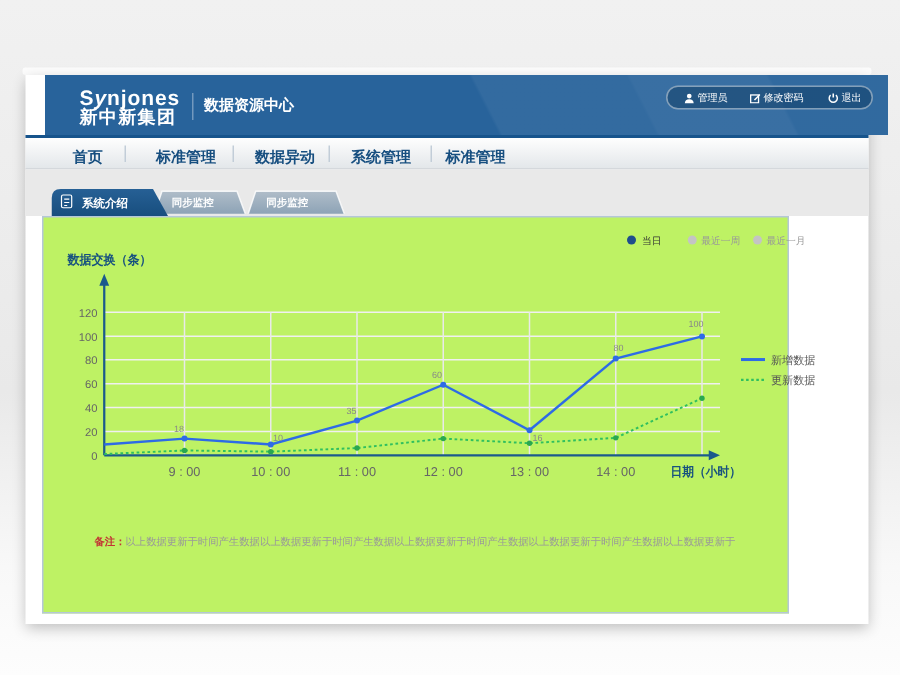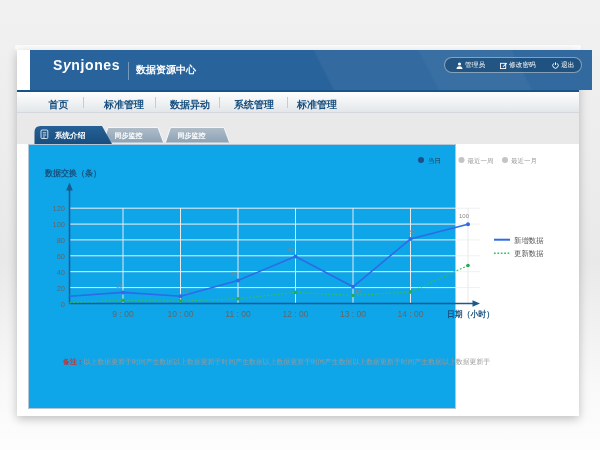--- a/index.html
+++ b/index.html
@@ -23,29 +23,30 @@
 
 .navline{position:absolute;left:0;top:40px;width:561.7px;height:2px;background:#17548c;}
 .nav{position:absolute;left:0;top:42px;width:561.7px;height:21px;
   background:linear-gradient(180deg,#fefefe,#e3e7ea);border-bottom:1px solid #d4d8dc;box-sizing:border-box;}
 .ni{position:absolute;top:6px;font-size:10px;font-weight:bold;color:#174f80;white-space:nowrap;}
 .nd{position:absolute;top:5px;width:1px;height:11px;background:#c2cdd8;}
 
 .band{position:absolute;left:0;top:63px;width:561.7px;height:31px;background:#e9e9e9;}
 .tabsvg{position:absolute;left:0;top:72px;z-index:3;}
 
-.panel{position:absolute;left:11px;top:94px;width:428px;height:265px;border:1px solid #b5c7d7;background:#0ea5e9;box-sizing:border-box;}
+.panel{position:absolute;left:11px;top:94px;width:498px;height:265px;border:1px solid #b5c7d7;background:#bef264;box-sizing:border-box;}
 </style>
 </head>
 <body>
 <div style="position:absolute;left:15px;top:45px;width:566px;height:5px;background:rgba(255,255,255,.8);border-radius:2px"></div>
 <div class="app">
   <div class="hdr">
     <div class="sheen"></div>
     <div class="logo1">S<span style="font-style:italic">y</span>njones</div>
+    <div class="logo2">新中新集团</div>
     <div class="hdiv"></div>
     <div class="htitle">数据资源中心</div>
     <div class="userpill">
       <span class="uitem" style="left:11px"><svg width="7" height="7" viewBox="0 0 8 8">
             <circle cx="4" cy="2.3" r="1.8" fill="#fff"></circle>
             <path d="M0.6 8 Q0.8 4.8 4 4.8 Q7.2 4.8 7.4 8 Z" fill="#fff"></path>
           </svg>管理员</span>
       <span class="uitem" style="left:55px"><svg width="7" height="7" viewBox="0 0 8 8">
             <rect x="0.5" y="1.5" width="6" height="6" fill="none" stroke="#fff" stroke-width="1"></rect>
             <path d="M3 5 L7.2 0.8 L8 1.6 L3.8 5.8 Z" fill="#fff"></path>

